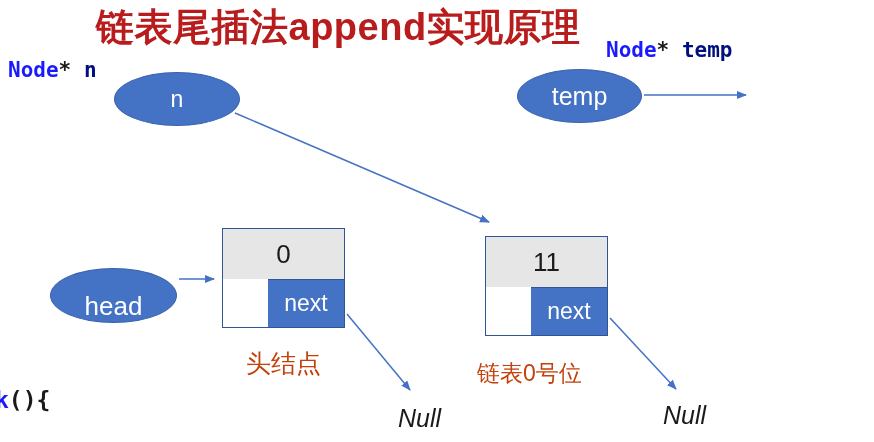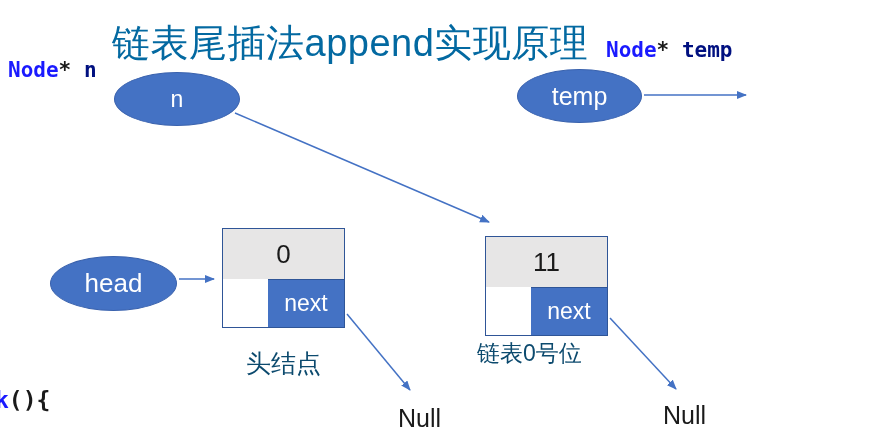--- a/index.html
+++ b/index.html
@@ -2,56 +2,56 @@
 <html><head>
 <meta charset="utf-8">
 <style>
   html,body{margin:0;padding:0;background:#fff;}
   .stage{
     position:relative;width:874px;height:442px;background:#ffffff;
     overflow:hidden;font-family:"Liberation Sans",sans-serif;
   }
   .connectors{position:absolute;left:0;top:0;width:874px;height:442px;pointer-events:none;}
   .title{
-    position:absolute;left:96px;top:2px;margin:16px;
-    font-size:38px;font-weight:400;color:#0369a1;letter-spacing:0.5px;
+    position:absolute;left:96px;top:2px;margin:0;
+    font-size:38px;font-weight:700;color:#b91c1c;letter-spacing:0.5px;
     font-family:"Liberation Sans",sans-serif;white-space:nowrap;
   }
   .code{
     position:absolute;font-family:"DejaVu Sans Mono","Liberation Mono",monospace;
     font-weight:bold;font-size:21px;white-space:pre;line-height:1.1;
   }
   .decl-n{left:8px;top:59px;}
   .decl-temp{left:606px;top:39px;}
   .code .kw{color:#1a1aff;}
   .code .pu{color:#1a1a1a;}
   .code .var{color:#001080;}
   .code-fragment{left:-5px;top:388px;font-size:23px;}
   .ellipse{
     position:absolute;border-radius:50%;
     background:#4472c4;border:1.5px solid #3a62ad;
     display:flex;align-items:center;justify-content:center;
     color:#ffffff;box-sizing:border-box;
   }
   .el-n{left:114px;top:72px;width:126px;height:54px;font-size:23px;}
   .el-temp{left:517px;top:69px;width:125px;height:54px;font-size:25px;}
-  .el-head{left:50px;top:256px;width:127px;height:55px;font-size:26px;}
+  .el-head{left:50px;top:268px;width:127px;height:55px;font-size:26px;align-items:flex-end;}
   .node-box{
     position:absolute;width:123px;height:100px;box-sizing:border-box;
     border:1.6px solid #2f5597;display:flex;flex-direction:column;
   }
   .box1{left:222px;top:228px;}
   .box2{left:485px;top:236px;}
   .cell{display:flex;align-items:center;justify-content:center;box-sizing:border-box;}
   .cell.value{height:50px;background:#e7e6e6;color:#1a1a1a;font-size:26px;}
   .cell.next{flex:1;background:#4472c4;color:#ffffff;font-size:23px;border-top:1.6px solid #2f5597;margin-left:45px;}
-  .caption{position:absolute;color:#0c4a6e;white-space:nowrap;}
+  .caption{position:absolute;color:#c2410c;white-space:nowrap;}
   .caption1{left:222px;top:347px;width:123px;text-align:center;font-size:25px;}
-  .caption2{left:477px;top:338px;font-size:23px;}
-  .null-label{position:absolute;color:#1a1a1a;font-size:25px;white-space:nowrap;}
+  .caption2{left:477px;top:358px;font-size:23px;}
+  .null-label{position:absolute;color:#1a1a1a;font-size:25px;white-space:nowrap;font-style:italic;}
   .null1{left:398px;top:404px;}
   .null2{left:663px;top:401px;}
 </style>
 </head>
 <body>
 
 <div class="stage">
 
   <svg class="connectors" viewBox="0 0 874 442" xmlns="http://www.w3.org/2000/svg">
     <defs>

